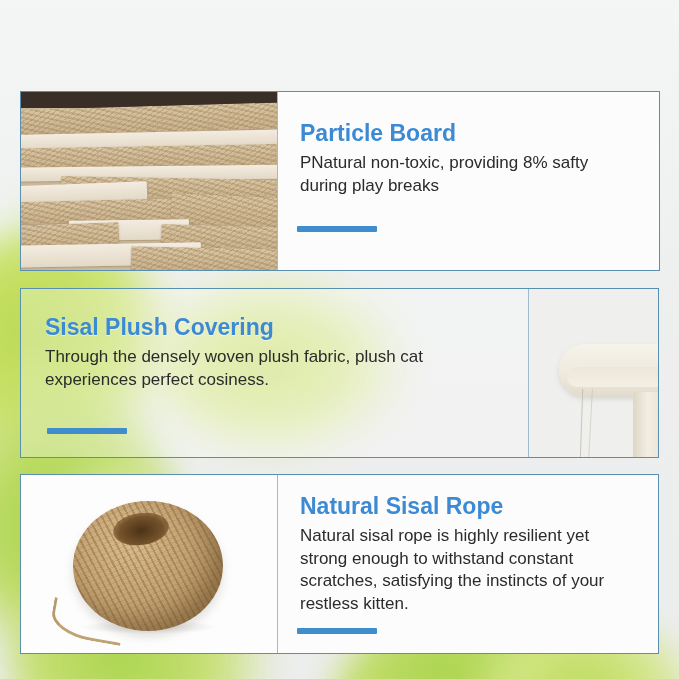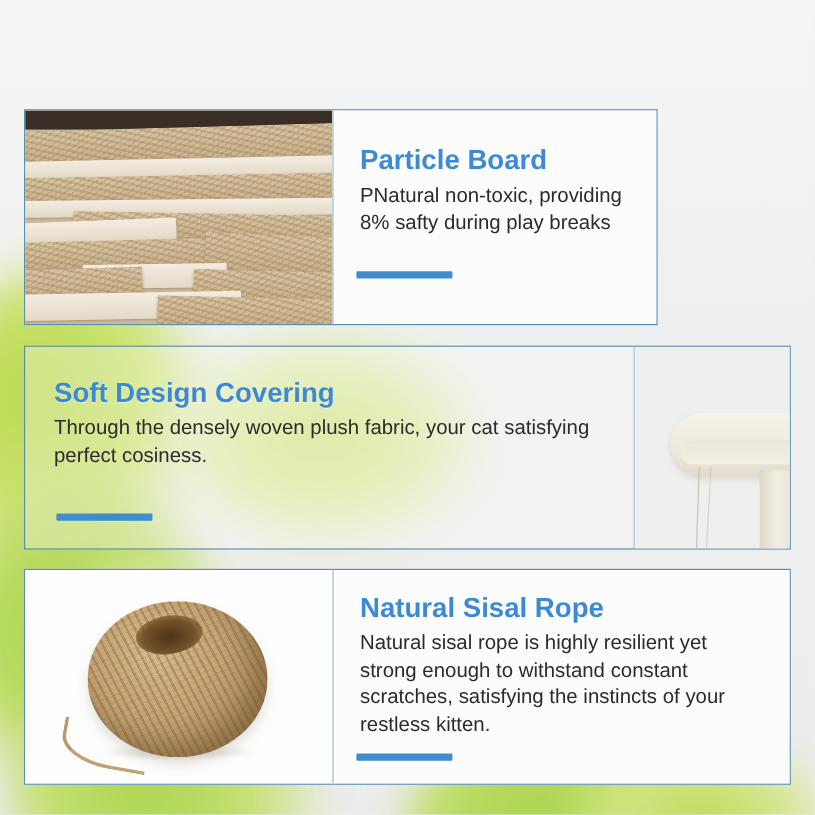--- a/index.html
+++ b/index.html
@@ -49,21 +49,21 @@
   }
 
   
   .card{
     position:absolute;
     border:1px solid #5b8fb0;
     box-sizing:border-box;
     display:flex;
     overflow:hidden;
   }
-  #card1{left:20px;top:91px;width:528px;height:180px;background:#fdfdfd;}
+  #card1{left:20px;top:91px;width:640px;height:180px;background:#fdfdfd;}
   #card2{left:20px;top:288px;width:639px;height:170px;background:rgba(253,253,253,0.30);}
   #card3{left:20px;top:474px;width:639px;height:180px;background:#fdfdfd;}
 
   .media{position:relative;flex:0 0 auto;overflow:hidden;}
   .copy{position:relative;flex:1 1 auto;box-sizing:border-box;}
 
   
   #card1 .media{width:256px;}
   #card1 .copy{padding:28px 26px 0 22px;background:#fcfcfc;border-left:1px solid #9dbcd0;}
   
@@ -196,22 +196,22 @@
     </div>
     <div class="copy">
       <p class="headline">Particle Board</p>
       <p class="body">PNatural non-toxic, providing 8% safty during play breaks</p>
     </div>
   </div>
   <div class="rule" id="rule1"></div>
 
   <div class="card" id="card2">
     <div class="copy">
-      <p class="headline">Soft Design Covering</p>
-      <p class="body">Through the densely woven plush fabric, your cat satisfying perfect cosiness.</p>
+      <p class="headline">Sisal Plush Covering</p>
+      <p class="body">Through the densely woven plush fabric, plush cat experiences perfect cosiness.</p>
     </div>
     <div class="media">
       <div class="plush">
 
         <div class="shelf"></div>
         <div class="lip"></div>
         <div class="post"></div>
         <div class="string"></div>
         <div class="string2"></div>
       </div>

